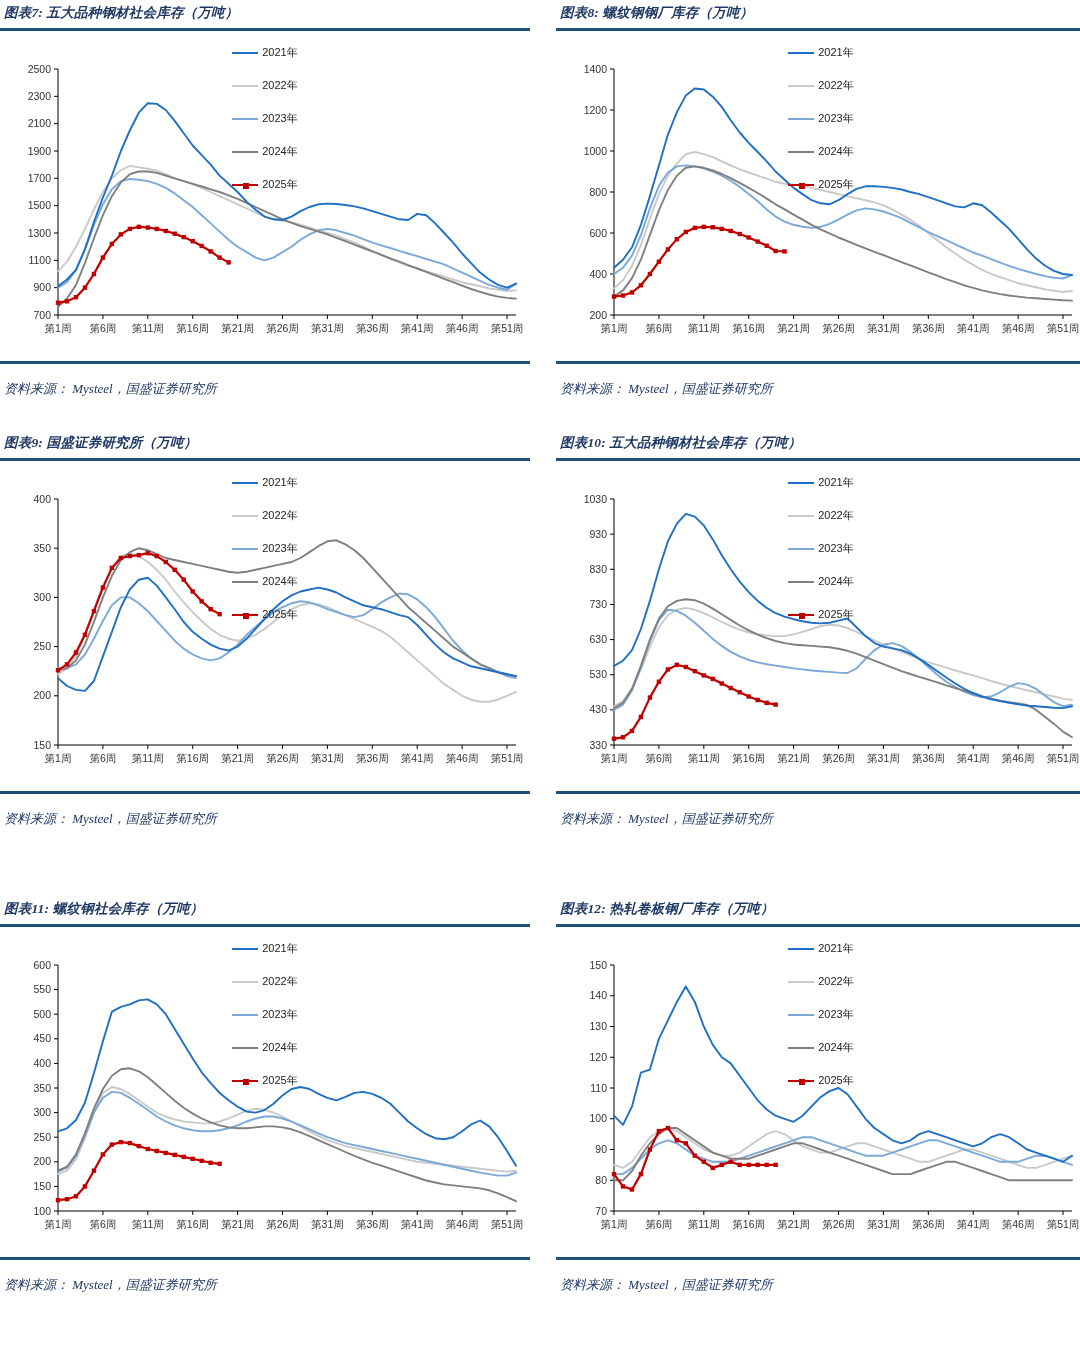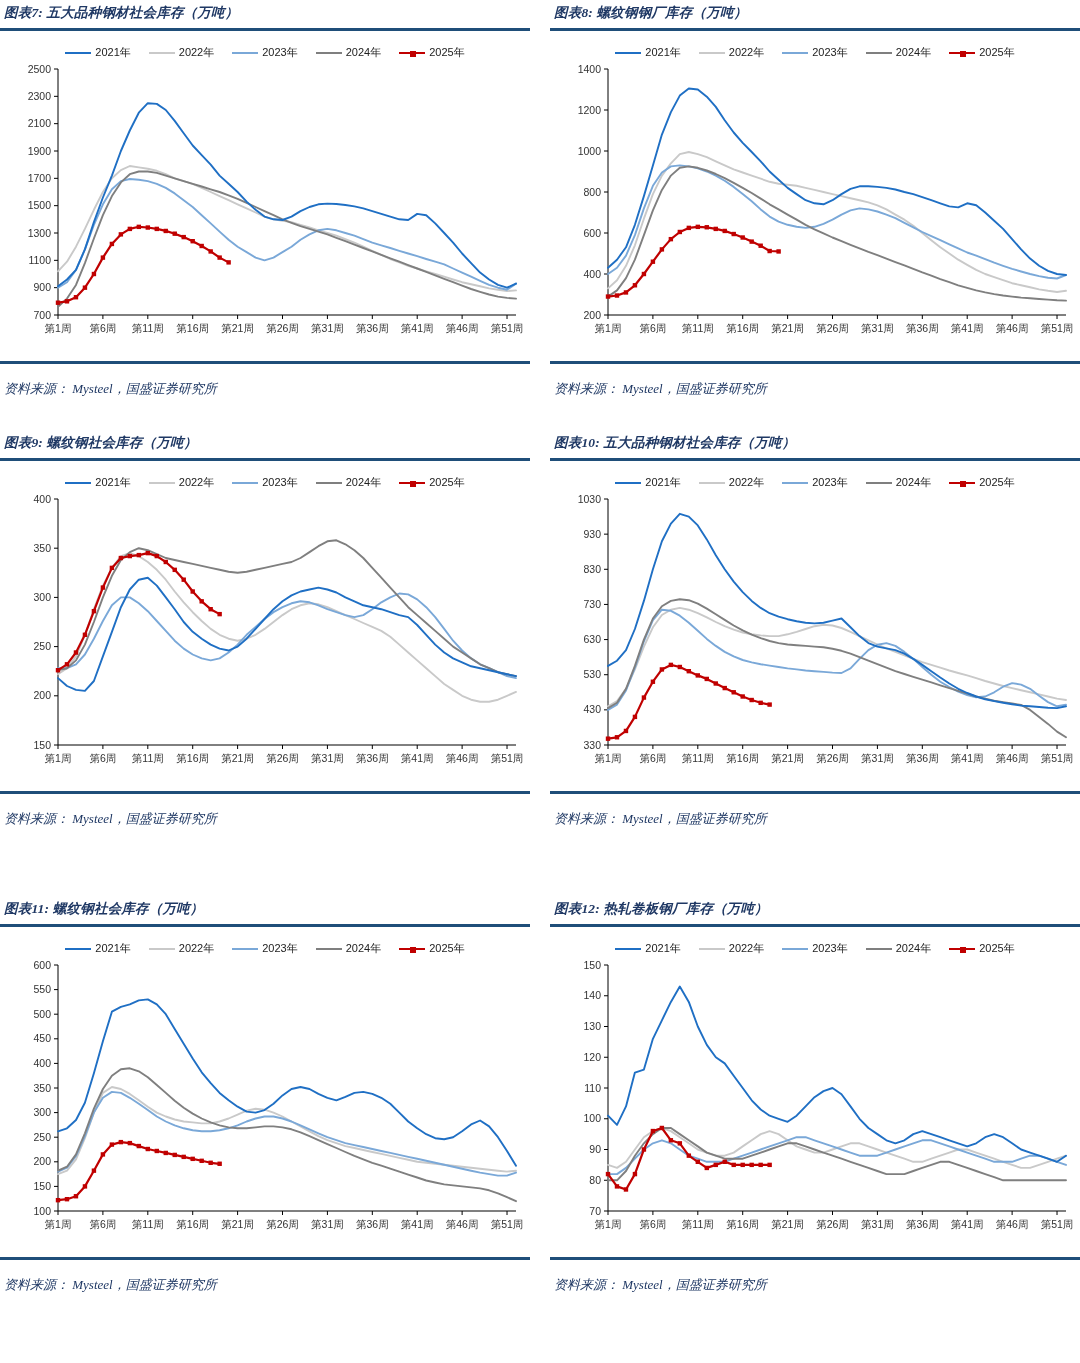--- a/index.html
+++ b/index.html
@@ -1,25 +1,25 @@
 <!DOCTYPE html>
 <html><head>
 <meta charset="utf-8">
 <style>
   html,body{margin:0;padding:0;background:#ffffff;}
   body{width:1080px;height:1363px;font-family:"Liberation Serif",serif;color:#000;}
-  .grid{display:grid;grid-template-columns:530px 530px;grid-template-rows:430px 466px 467px;column-gap:20px;}
+  .grid{display:grid;grid-template-columns:530px 530px;grid-template-rows:430px 466px 467px;column-gap:26px;}
   .panel{position:relative;}
   .panel-title{font-family:"Liberation Serif",serif;font-style:italic;font-weight:bold;font-size:13.5px;color:#1f3864;padding:4px 4px 6px 4px;letter-spacing:0.2px;}
   .rule-top{height:3px;background:#1f4e79;}
   .rule-bottom{height:3px;background:#1f4e79;}
   .src{font-family:"Liberation Serif",serif;font-style:italic;font-size:13px;color:#1f3864;padding:16px 4px 4px 4px;}
   .plot-wrap{position:relative;height:330px;}
   svg{display:block;}
-  .legend{position:absolute;left:0;right:0;top:14px;display:flex;justify-content:center;align-items:center;gap:18px;font-size:11px;font-family:"Liberation Sans",sans-serif;color:#222;pointer-events:none;}
+  .legend{position:absolute;left:0;right:0;top:14px;display:flex;justify-content:center;align-items:center;gap:18px;font-size:11px;font-family:"Liberation Sans",sans-serif;color:#222;pointer-events:none;flex-direction:column;}
   .legend .item{display:flex;align-items:center;gap:4px;}
   .legend .swatch{display:inline-block;width:26px;height:0;border-top-width:2.4px;border-top-style:solid;position:relative;}
   .legend .dot{position:absolute;left:11px;top:-3px;width:6px;height:6px;border-radius:50%;}
   .tick{font-size:10.5px;font-family:"Liberation Sans",sans-serif;fill:#333;}
   .xtick{font-size:10.5px;font-family:"Liberation Sans",sans-serif;fill:#333;}
 </style>
 </head>
 <body>
 
 <div class="grid">
@@ -219,21 +219,21 @@
             </span>
             <span>2025年</span>
           </div>
         </div>
     </div>
     <div class="rule-bottom"></div>
     <div class="src">资料来源： Mysteel，国盛证券研究所</div>
   </div>
 
   <div class="panel">
-    <div class="panel-title">图表9:  螺纹钢社会库存（万吨）</div>
+    <div class="panel-title">图表9:  国盛证券研究所（万吨）</div>
     <div class="rule-top"></div>
     <div class="plot-wrap">
       <svg class="chart" width="530" height="330">
           <line x1="58" y1="38" x2="58" y2="284" stroke="#000" stroke-width="1"></line>
           <line x1="58" y1="284" x2="516" y2="284" stroke="#000" stroke-width="1"></line>
           <line x1="54" y1="284" x2="58" y2="284" stroke="#000" stroke-width="1"></line>
           <text x="51" y="287.5" text-anchor="end" class="tick">150</text>
           <line x1="54" y1="234.8" x2="58" y2="234.8" stroke="#000" stroke-width="1"></line>
           <text x="51" y="238.3" text-anchor="end" class="tick">200</text>
           <line x1="54" y1="185.6" x2="58" y2="185.6" stroke="#000" stroke-width="1"></line>

